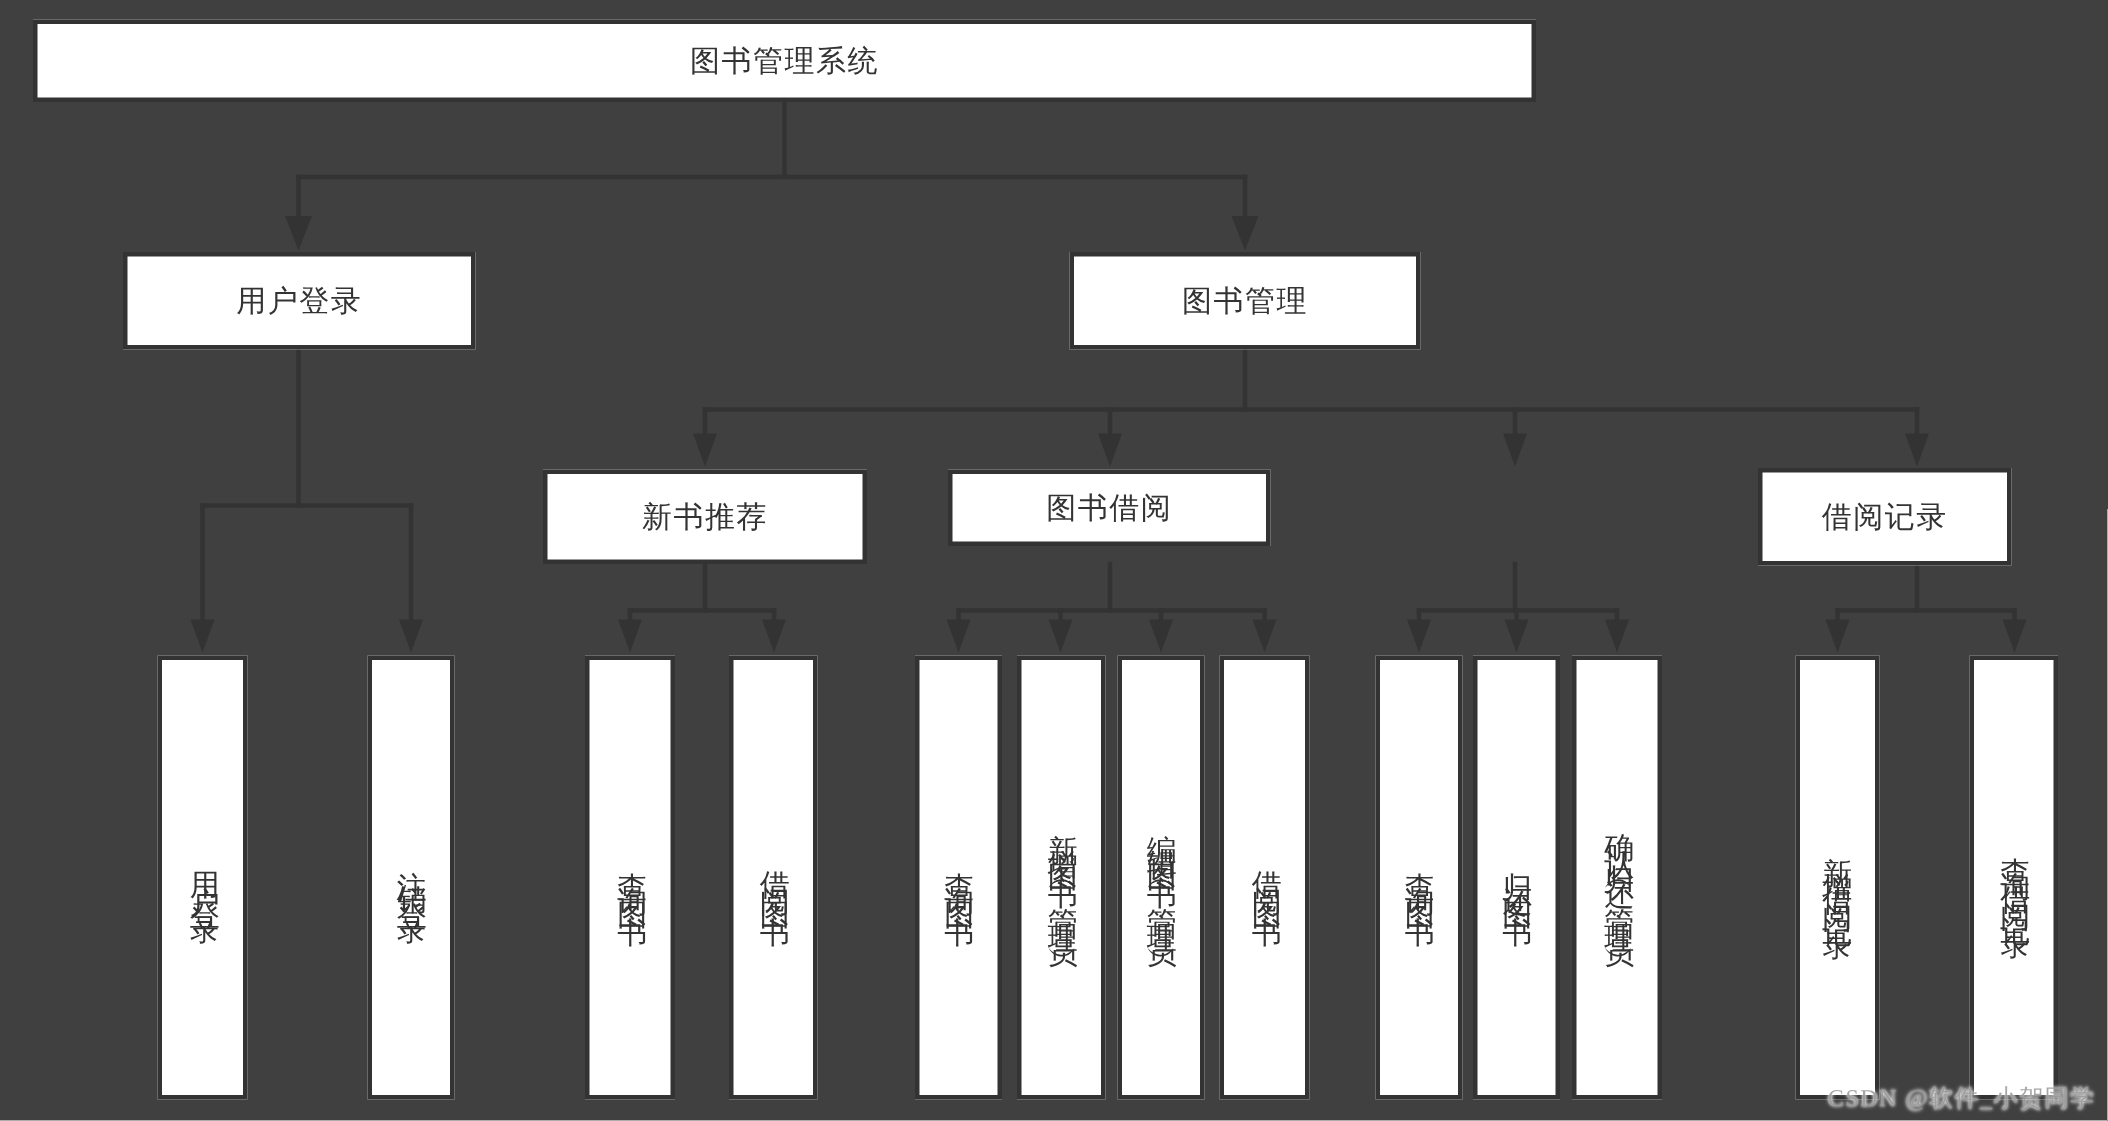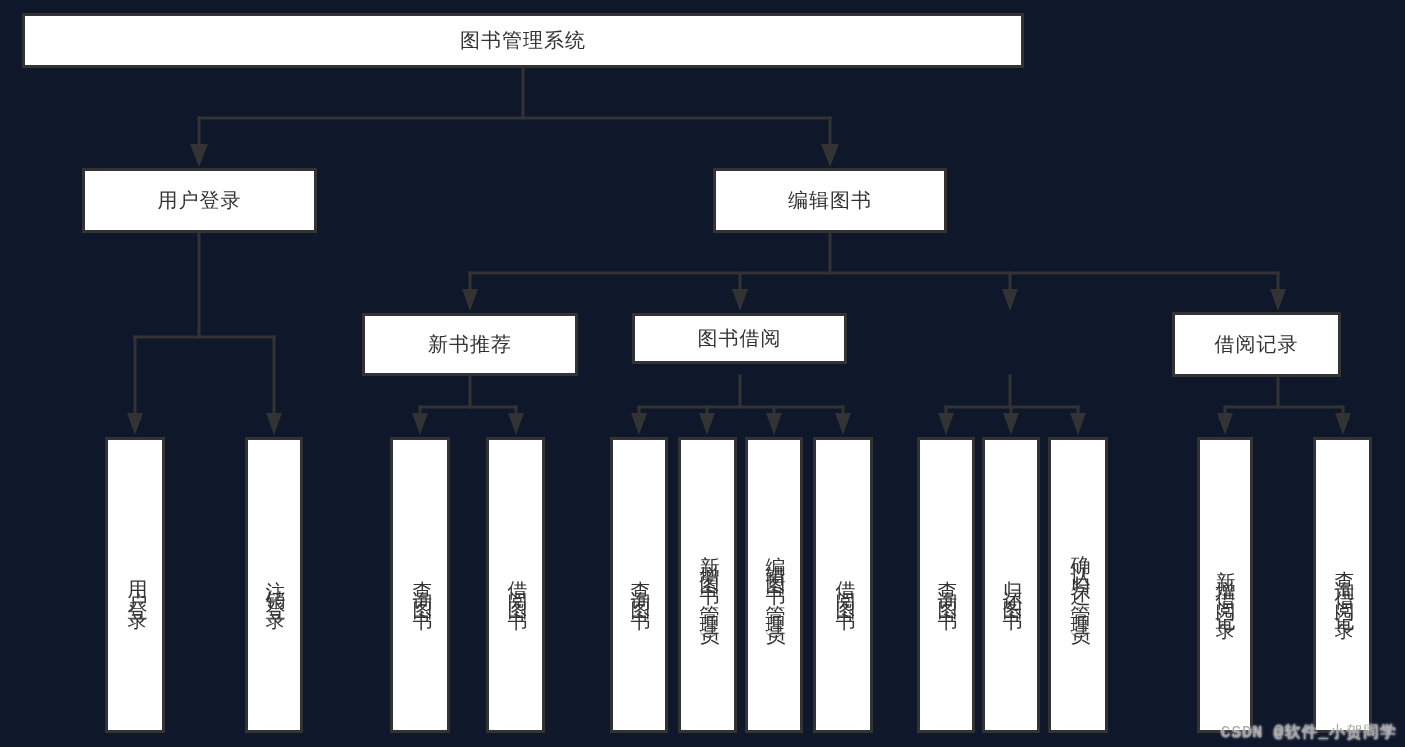--- a/index.html
+++ b/index.html
@@ -1,21 +1,21 @@
 <!DOCTYPE html>
 <html><head>
 <meta charset="utf-8">
 <style>
   html, body { margin: 0; padding: 0; background: #ffffff; }
   .canvas {
     position: relative;
     width: 1405px;
     height: 747px;
-    background: #0f172a;
-    font-family: Liberation Mono, monospace;
+    background: #404040;
+    font-family: Liberation Serif, serif;
     overflow: hidden;
   }
   .connectors {
     position: absolute;
     left: 0; top: 0;
     width: 1405px; height: 747px;
   }
   .node {
     position: absolute;
     box-sizing: border-box;
@@ -125,21 +125,21 @@
       <polygon points="1003,413 1019,413 1011,435"></polygon>
       <polygon points="1070,413 1086,413 1078,435"></polygon>
       <polygon points="1217,413 1233,413 1225,435"></polygon>
       <polygon points="1335,413 1351,413 1343,435"></polygon>
     </g>
   </svg>
 
   <div class="node" style="left:22px; top:13px; width:1002px; height:55px;">图书管理系统</div>
 
   <div class="node" style="left:82px; top:168px; width:235px; height:65px;">用户登录</div>
-  <div class="node" style="left:713px; top:168px; width:234px; height:65px;">编辑图书</div>
+  <div class="node" style="left:713px; top:168px; width:234px; height:65px;">图书管理</div>
 
   <div class="node" style="left:362px; top:313px; width:216px; height:63px;">新书推荐</div>
   <div class="node" style="left:632px; top:313px; width:215px; height:51px;">图书借阅</div>
   <div class="node" style="left:1172px; top:312px; width:169px; height:65px;">借阅记录</div>
 
   <div class="node-v" style="left:105px; width:60px;">用户登录</div>
   <div class="node-v" style="left:245px; width:58px;">注销登录</div>
 
   <div class="node-v" style="left:390px; width:60px;">查询图书</div>
   <div class="node-v" style="left:486px; width:59px;">借阅图书</div>

